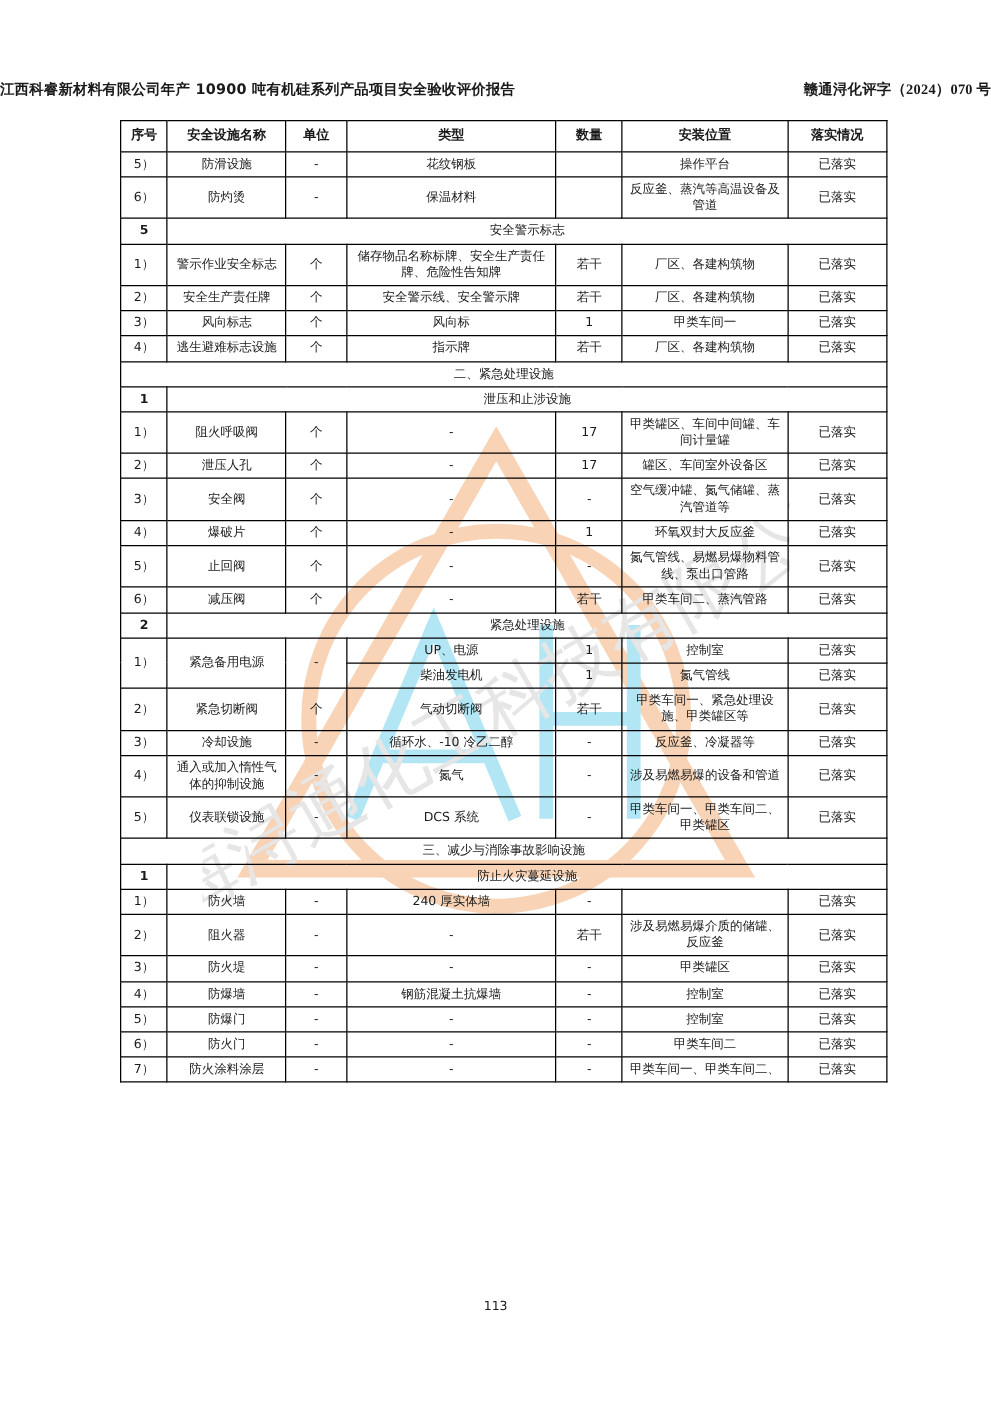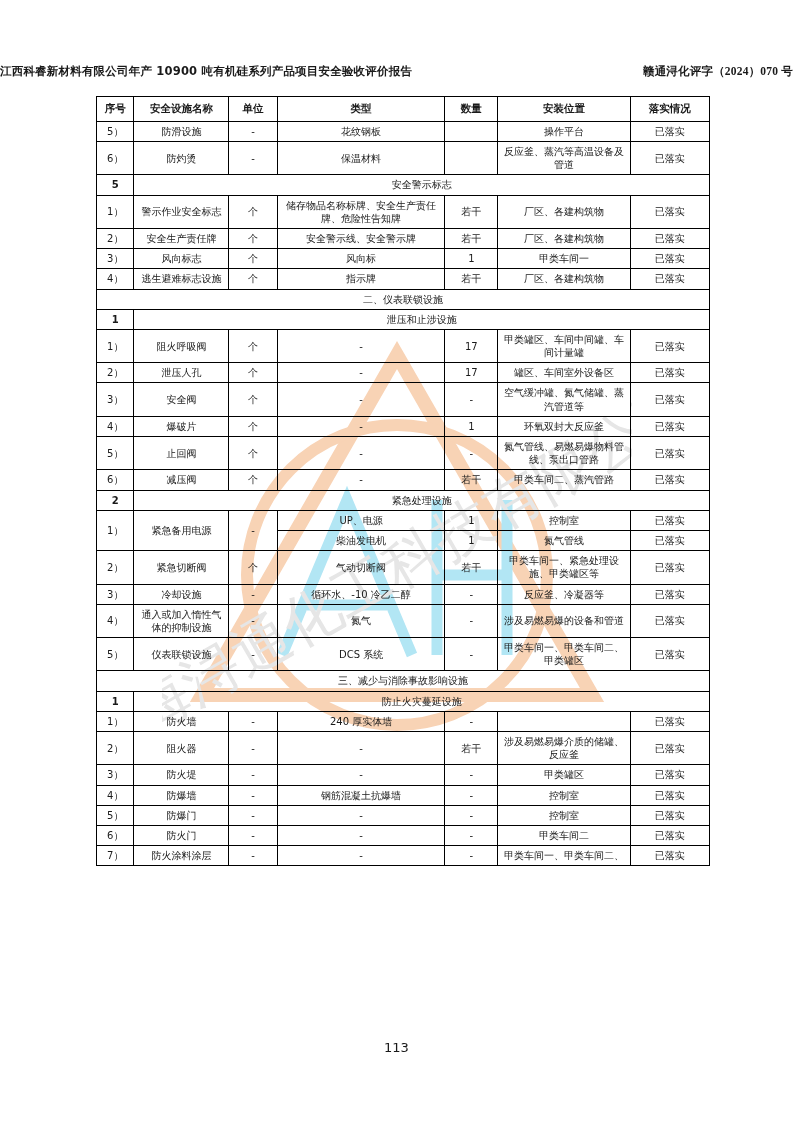--- a/index.html
+++ b/index.html
@@ -98,21 +98,21 @@
   .col4 { width: 48px; }
   .col5 { width: 120px; }
   .col6 { width: 72px; }
 
   .page-number {
     position: absolute;
     top: 1040px;
     left: 0;
     width: 793px;
     text-align: center;
-    font-size: 13px;
+    font-size: 10px;
     color: #1a1a1a;
     z-index: 10;
   }
 </style>
 </head>
 <body>
 
 <div class="page">
 
   <div class="header">
@@ -213,21 +213,21 @@
           <td>4）</td>
           <td>逃生避难标志设施</td>
           <td>个</td>
           <td class="red">指示牌</td>
           <td class="red">若干</td>
           <td>厂区、各建构筑物</td>
           <td>已落实</td>
         </tr>
 
         <tr>
-          <td class="section-title" colspan="7">二、仪表联锁设施</td>
+          <td class="section-title" colspan="7">二、紧急处理设施</td>
         </tr>
 
         <tr>
           <td class="num-bold">1</td>
           <td class="section-title" colspan="6">泄压和止涉设施</td>
         </tr>
 
         <tr>
           <td>1）</td>
           <td>阻火呼吸阀</td>

